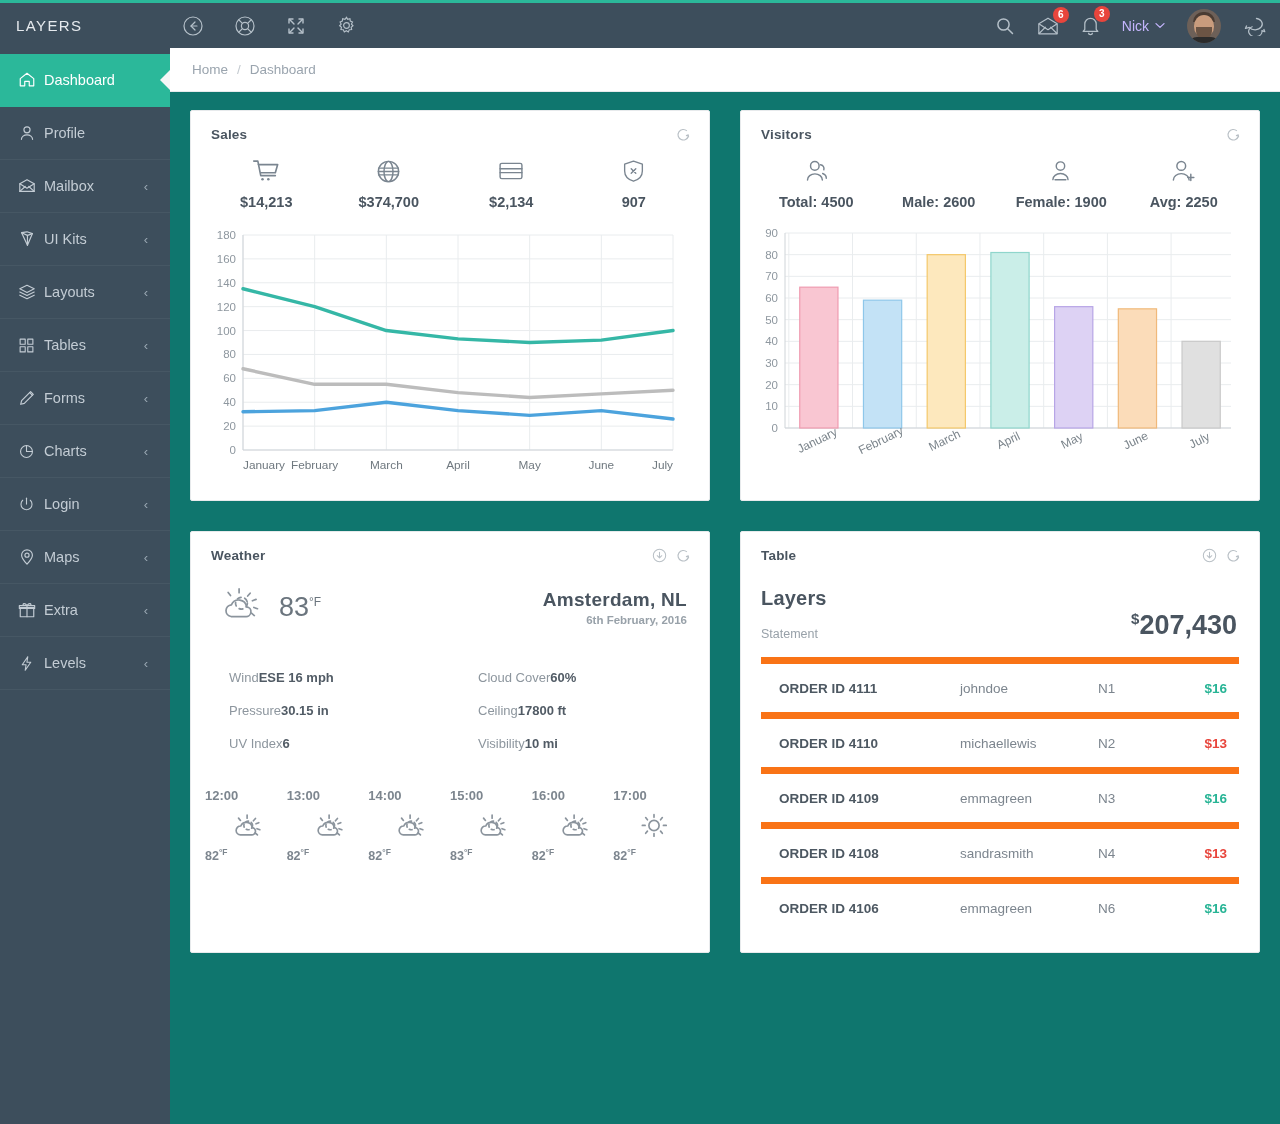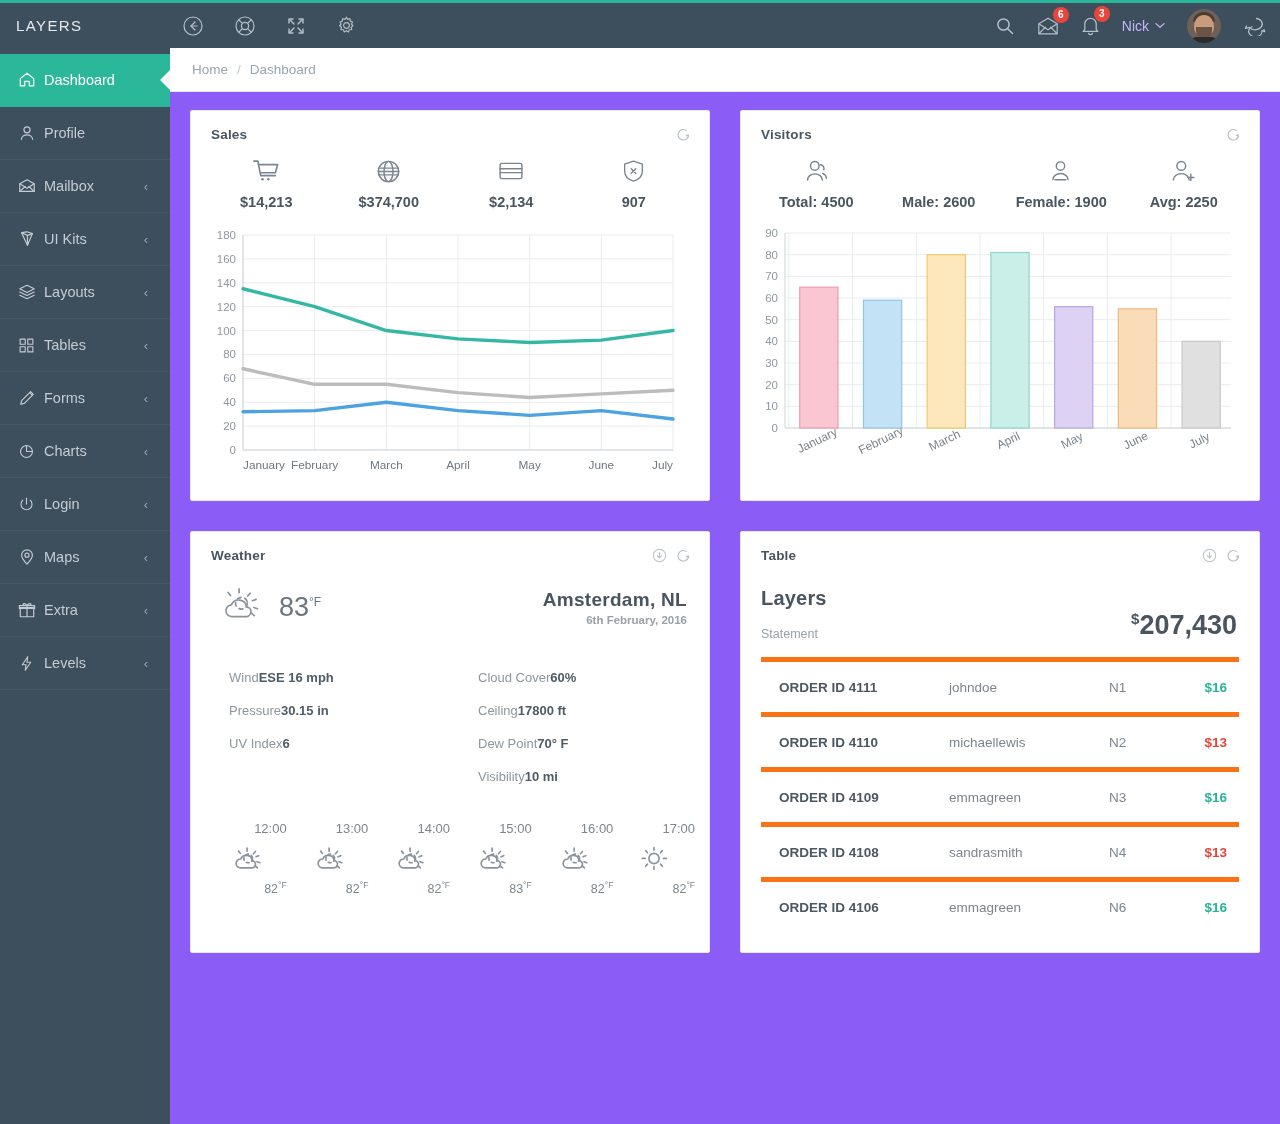--- a/index.html
+++ b/index.html
@@ -52,21 +52,21 @@
   .side-item.active { background:#2bb89a; color:#ffffff; border-bottom-color:#2bb89a;}
   .side-item.active::after{
     content:""; position:absolute; right:0; top:50%; transform:translateY(-50%);
     width:0;height:0; border-top:10px solid transparent; border-bottom:10px solid transparent;
     border-right:10px solid #f5f6f7;
   }
   .side-ic { width: 26px; display:flex; align-items:center; }
   .side-label { flex: 1; }
   .side-caret { margin-right:22px; color:#9aa8b3; font-size:13px; }
   
-  .content { position:absolute; top:48px; left:170px; width:1110px; height:1076px; background:#8b5cf6;}
+  .content { position:absolute; top:48px; left:170px; width:1110px; height:1076px; background:#0f766e;}
   .breadcrumb {
     height: 44px; background:#fff; border-bottom:1px solid #e7eaec;
     display:flex; align-items:center; padding-left:22px; gap:9px;
     font-size:13.5px; color:#9aa4ae;
   }
   .bc-sep { color:#c3c9cf; }
   .spinner-arc{
     position:absolute; right:20px; top:62px; width:20px;height:20px;
     border:2.5px solid transparent; border-top-color:#2bb89a; border-right-color:#2bb89a;
     border-radius:50%; transform: rotate(20deg);
@@ -97,35 +97,35 @@
   .w-temp sup { font-size:12px; vertical-align:super;}
   .w-loc { margin-left:auto; text-align:right; }
   .w-city { font-size:19px; font-weight:bold; color:#4a5560; letter-spacing:.3px;}
   .w-date { font-size:11.5px; color:#98a1a9; font-weight:bold; margin-top:3px;}
   .w-details { display:flex; padding: 30px 24px 0 24px; gap: 28px;}
   .w-col { flex:1; }
   .w-row { display:flex; justify-content:flex-start; padding: 9px 12px 9px 14px; font-size:13px;}
   .w-k { color:#8d969e; }
   .w-v { color:#515b65; font-weight:bold; }
   .w-hours { display:flex; padding: 28px 14px 22px 14px;}
-  .w-hour { flex:1; text-align:right; }
+  .w-hour { flex:1; text-align:left;font-weight:bold; }
   .w-h-time { font-size:13px; color:#7d868f; }
   .w-h-ic { height:34px; margin: 6px 0 4px; display:flex; align-items:center; justify-content:center; color:#8b949d;}
   .w-h-temp { font-size:12.5px; color:#7d868f; }
   .w-h-temp sup{ font-size:8.5px; vertical-align:super;}
   
   .tbl-summary { display:flex; align-items:flex-end; padding: 18px 22px 16px 20px;}
   .tbl-name { font-size:20px; font-weight:bold; color:#4a5560; letter-spacing:.2px;}
   .tbl-sub { font-size:12.5px; color:#98a1a9; margin-top:17px;}
   .tbl-amount { margin-left:auto; font-size:27px; font-weight:bold; color:#4a5560;}
   .tbl-amount .cur { font-size:15px; vertical-align: super; font-weight:bold;}
   .tbl-rows { padding: 0 20px 20px 20px;}
   .trow {
-    display:flex; align-items:center; height:55px; border-top:5px solid #f97316;
-    font-size:13.5px; padding: 0 12px 0 18px;
+    display:flex; align-items:center; height:55px; border-top:7px solid #f97316;
+    font-size:13.5px; padding: 0 12px 0 18px; gap: 11px;
   }
   .t-id { width: 170px; font-weight:bold; color:#4d5862; }
   .t-user { flex:1; color:#7c858e; }
   .t-n { width: 60px; color:#7c858e; }
   .t-amt { width: 58px; text-align:right; font-weight:bold; }
   .t-amt.pos { color:#27b495; }
   .t-amt.neg { color:#e8453c; }
 </style>
 </head>
 <body>
@@ -600,24 +600,20 @@
         <div class="w-col" id="w-right">
             <div class="w-row">
               <span class="w-k">Cloud Cover</span>
               <span class="w-v">60%</span>
             </div>
             <div class="w-row">
               <span class="w-k">Ceiling</span>
               <span class="w-v">17800 ft</span>
             </div>
             <div class="w-row">
-              <span class="w-k">Dew Point</span>
-              <span class="w-v">70° F</span>
-            </div>
-            <div class="w-row">
               <span class="w-k">Visibility</span>
               <span class="w-v">10 mi</span>
             </div>
           </div>
       </div>
       <div class="w-hours" id="w-hours">
           <div class="w-hour">
             <div class="w-h-time">12:00</div>
             <div class="w-h-ic">
               <svg width="30" height="26" viewBox="0 0 27 22" fill="none" stroke="currentColor" stroke-width="1.5" stroke-linecap="round" stroke-linejoin="round">

